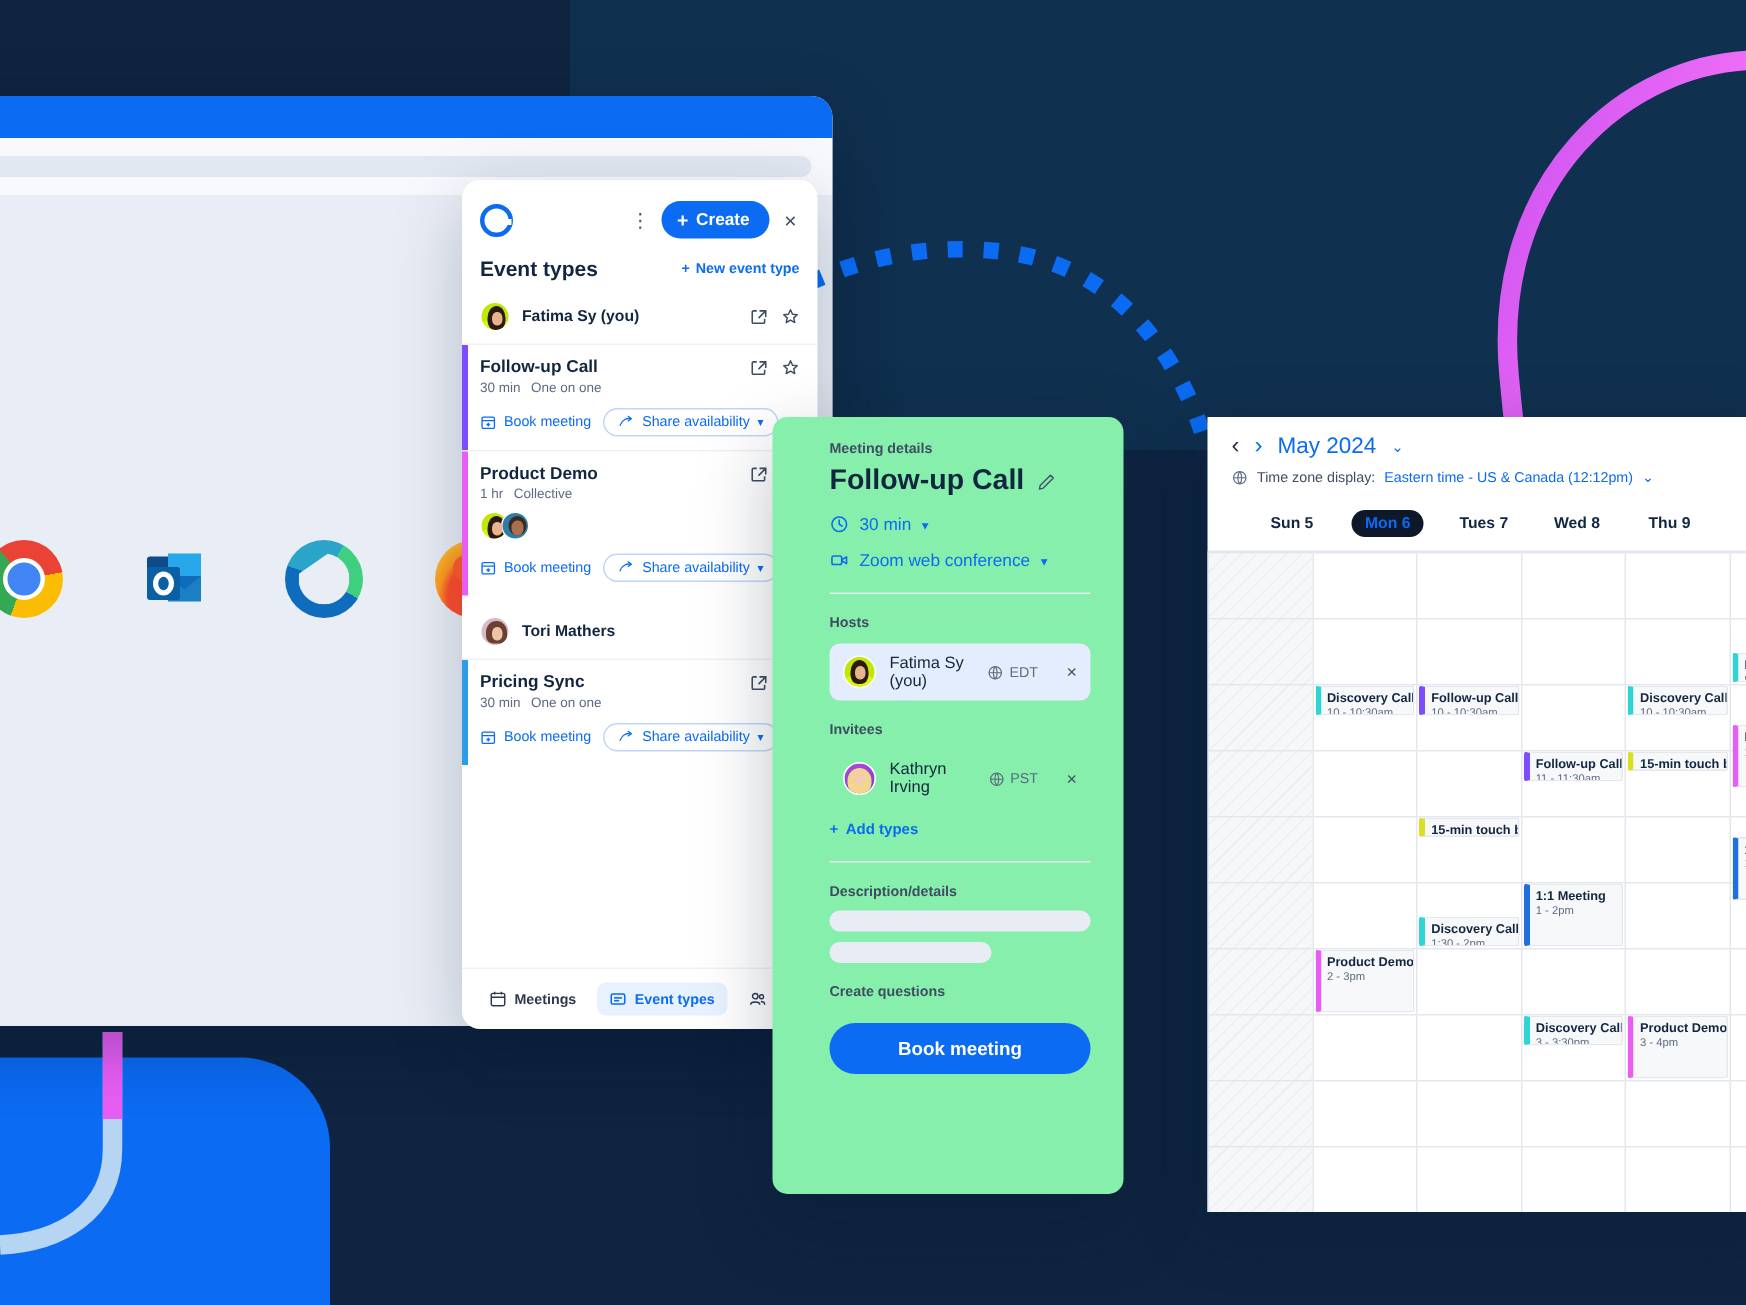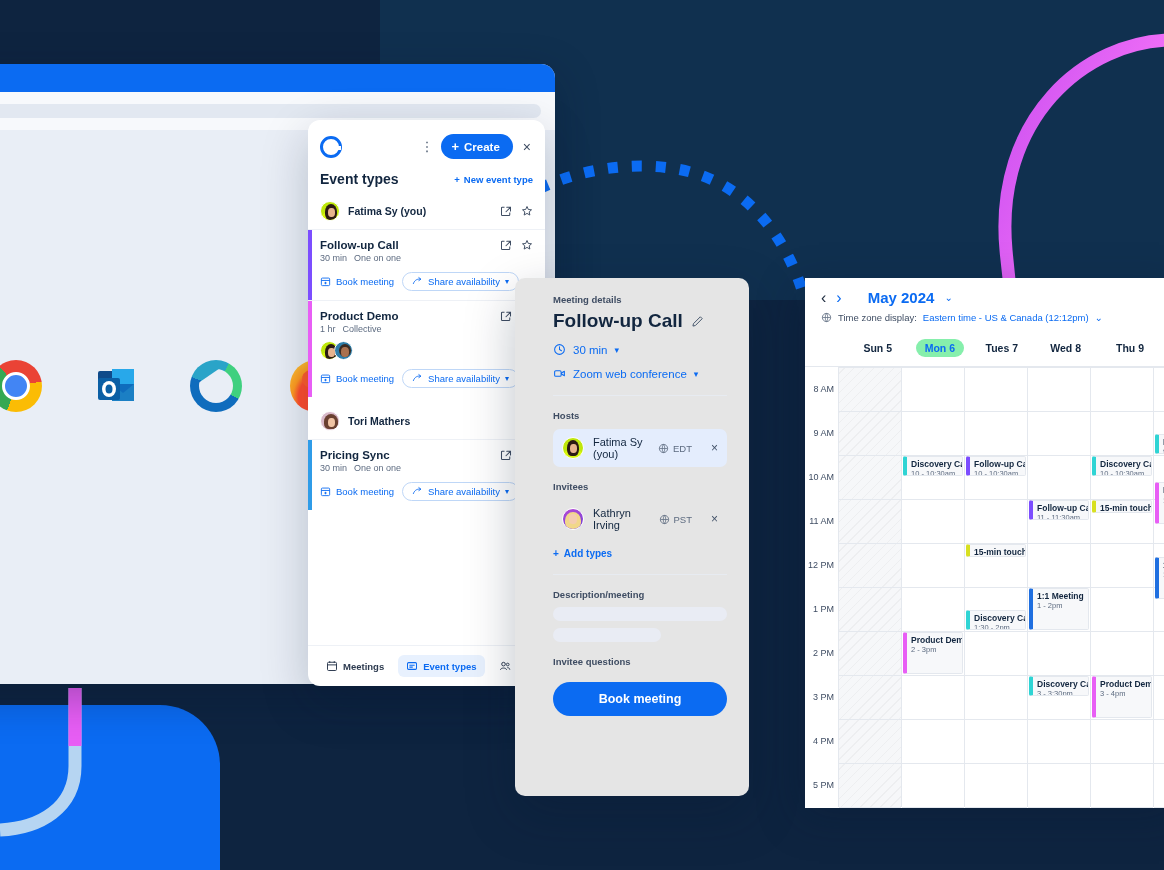--- a/index.html
+++ b/index.html
@@ -119,21 +119,21 @@
 
   .et-foot { margin-top:auto; border-top:1px solid #eef1f6; display:flex; align-items:center;
     gap:6px; padding:9px 10px; }
   .foot-tab { display:flex; align-items:center; gap:5px; font-size:9.5px; font-weight:bold; color:#2c3a4f;
     padding:5px 8px; border-radius:6px; white-space:nowrap; }
   .foot-tab.active { background:#e8f1fe; color:#0b6bf2; }
 
   
   .md-panel {
     position:absolute; left:515px; top:278px; width:234px; height:518px;
-    background:#e5e5e5; border-radius:10px; padding:16px 22px 0 38px;
+    background:#86efac; border-radius:10px; padding:16px 22px 0 38px;
     box-shadow: 0 18px 50px rgba(6,22,48,.26); overflow:hidden;
   }
   .md-small { font-size:9.5px; color:#3f4d63; font-weight:bold; }
   .md-title { font-size:19px; font-weight:bold; color:#12263f; margin-top:5px; display:flex; align-items:center; gap:8px; }
   .md-line { display:flex; align-items:center; gap:7px; color:#0b6bf2; font-size:11.5px; margin-top:11px; }
   .md-hr { height:1px; background:#e7ebf1; margin:15px 0 0 0; }
   .md-sec { font-size:9.5px; color:#3f4d63; font-weight:bold; margin-top:14px; }
   .person-row { display:flex; align-items:center; gap:9px; margin-top:8px; padding:7px 9px; border-radius:7px; }
   .person-row.sel { background:#e4edfd; }
   .person-row .avatar { width:22px; height:22px; }
@@ -150,29 +150,29 @@
     font-size:12.5px; font-weight:bold; margin-top:15px; font-family:"Liberation Sans", sans-serif; cursor:pointer; }
 
   
   .cal-panel {
     position:absolute; left:805px; top:278px; width:380px; height:530px;
     background:#fff; box-shadow:-6px 10px 40px rgba(6,22,48,.25); overflow:hidden;
   }
   .cal-nav { display:flex; align-items:center; gap:10px; padding:11px 14px 4px 16px; }
   .cal-arrow { font-size:16px; color:#1d2b3e; line-height:1; }
   .cal-arrow.next { color:#0b6bf2; }
-  .cal-month { font-size:15px; font-weight:bold; color:#0b6bf2;margin-left:16px; }
+  .cal-month { font-size:15px; font-weight:normal; color:#0b6bf2; }
   .cal-caret { color:#0b6bf2; font-size:10px; }
   .cal-tz { display:flex; align-items:center; gap:6px; padding:2px 16px 10px 16px; font-size:9.5px; color:#3f4d63; }
   .cal-tz .tzval { color:#0b6bf2; }
   .cal-days { display:flex; border-bottom:1px solid #e4e8ee; }
   .cal-days .spacer { width:33px; flex:none; }
-  .cal-day { flex:1; text-align:right; font-size:10.5px; font-weight:bold; color:#12263f; padding:6px 0 9px 0; }
+  .cal-day { flex:1; text-align:left; font-size:10.5px; font-weight:bold; color:#12263f; padding:6px 0 9px 0; }
   .cal-day .pill { display:inline-block; padding:3px 9px; border-radius:9px; }
-  .cal-day.sel .pill { background:#86efac; color:#0b6bf2; }
+  .cal-day.sel .pill { background:#0f172a; color:#0b6bf2; }
 
   .cal-grid { position:relative; height:440px; display:flex; }
   .cal-gutter { width:33px; flex:none; position:relative; }
   .hr-label { position:absolute; right:4px; font-size:9px; color:#3f4d63; transform:translateY(-50%); }
   .cal-cols { flex:1; position:relative; display:flex; }
   .cal-col { flex:1; border-left:1px solid #e4e8ee; position:relative; }
   .cal-col.past { background:#f6f7f9;
     background-image: repeating-linear-gradient(-45deg, rgba(0,0,0,.035) 0 1px, transparent 1px 7px); }
   .hline { position:absolute; left:0; right:0; height:1px; background:#e4e8ee; }
   .evt { position:absolute; left:1px; right:1px; background:#f7f8fa; border:1px solid #e4e8ee;
@@ -495,25 +495,25 @@
       <div class="p-x">×</div>
     </div>
 
     <div class="add-guests">
       <span>+</span>
       <span>Add types</span>
     </div>
 
     <div class="md-hr"></div>
 
-    <div class="md-sec">Description/meeting</div>
+    <div class="md-sec">Description/details</div>
     <div class="skel" style="width:100%"></div>
     <div class="skel" style="width:62%"></div>
 
-    <div class="md-sec">Invitee questions</div>
+    <div class="md-sec">Create questions</div>
 
     <button class="book-btn">Book meeting</button>
   </div>
 
   <div class="cal-panel">
     <div class="cal-nav">
       <span class="cal-arrow">‹</span>
       <span class="cal-arrow next">›</span>
       <span class="cal-month">May 2024</span>
       <span class="cal-caret">⌄</span>
@@ -532,32 +532,20 @@
       <div class="spacer"></div>
       <div class="cal-day"><span class="pill">Sun 5</span></div>
       <div class="cal-day sel"><span class="pill">Mon 6</span></div>
       <div class="cal-day"><span class="pill">Tues 7</span></div>
       <div class="cal-day"><span class="pill">Wed 8</span></div>
       <div class="cal-day"><span class="pill">Thu 9</span></div>
       <div class="cal-day" style="flex:0 0 32px"></div>
     </div>
 
     <div class="cal-grid">
-      <div class="cal-gutter" id="gutter">
-          <div class="hr-label" style="top: 22px;">8 AM</div>
-          <div class="hr-label" style="top: 66px;">9 AM</div>
-          <div class="hr-label" style="top: 110px;">10 AM</div>
-          <div class="hr-label" style="top: 154px;">11 AM</div>
-          <div class="hr-label" style="top: 198px;">12 PM</div>
-          <div class="hr-label" style="top: 242px;">1 PM</div>
-          <div class="hr-label" style="top: 286px;">2 PM</div>
-          <div class="hr-label" style="top: 330px;">3 PM</div>
-          <div class="hr-label" style="top: 374px;">4 PM</div>
-          <div class="hr-label" style="top: 418px;">5 PM</div>
-        </div>
       <div class="cal-cols" id="cols">
           <div class="cal-col past">
             <div class="hline" style="top: 0px;"></div>
             <div class="hline" style="top: 44px;"></div>
             <div class="hline" style="top: 88px;"></div>
             <div class="hline" style="top: 132px;"></div>
             <div class="hline" style="top: 176px;"></div>
             <div class="hline" style="top: 220px;"></div>
             <div class="hline" style="top: 264px;"></div>
             <div class="hline" style="top: 308px;"></div>

